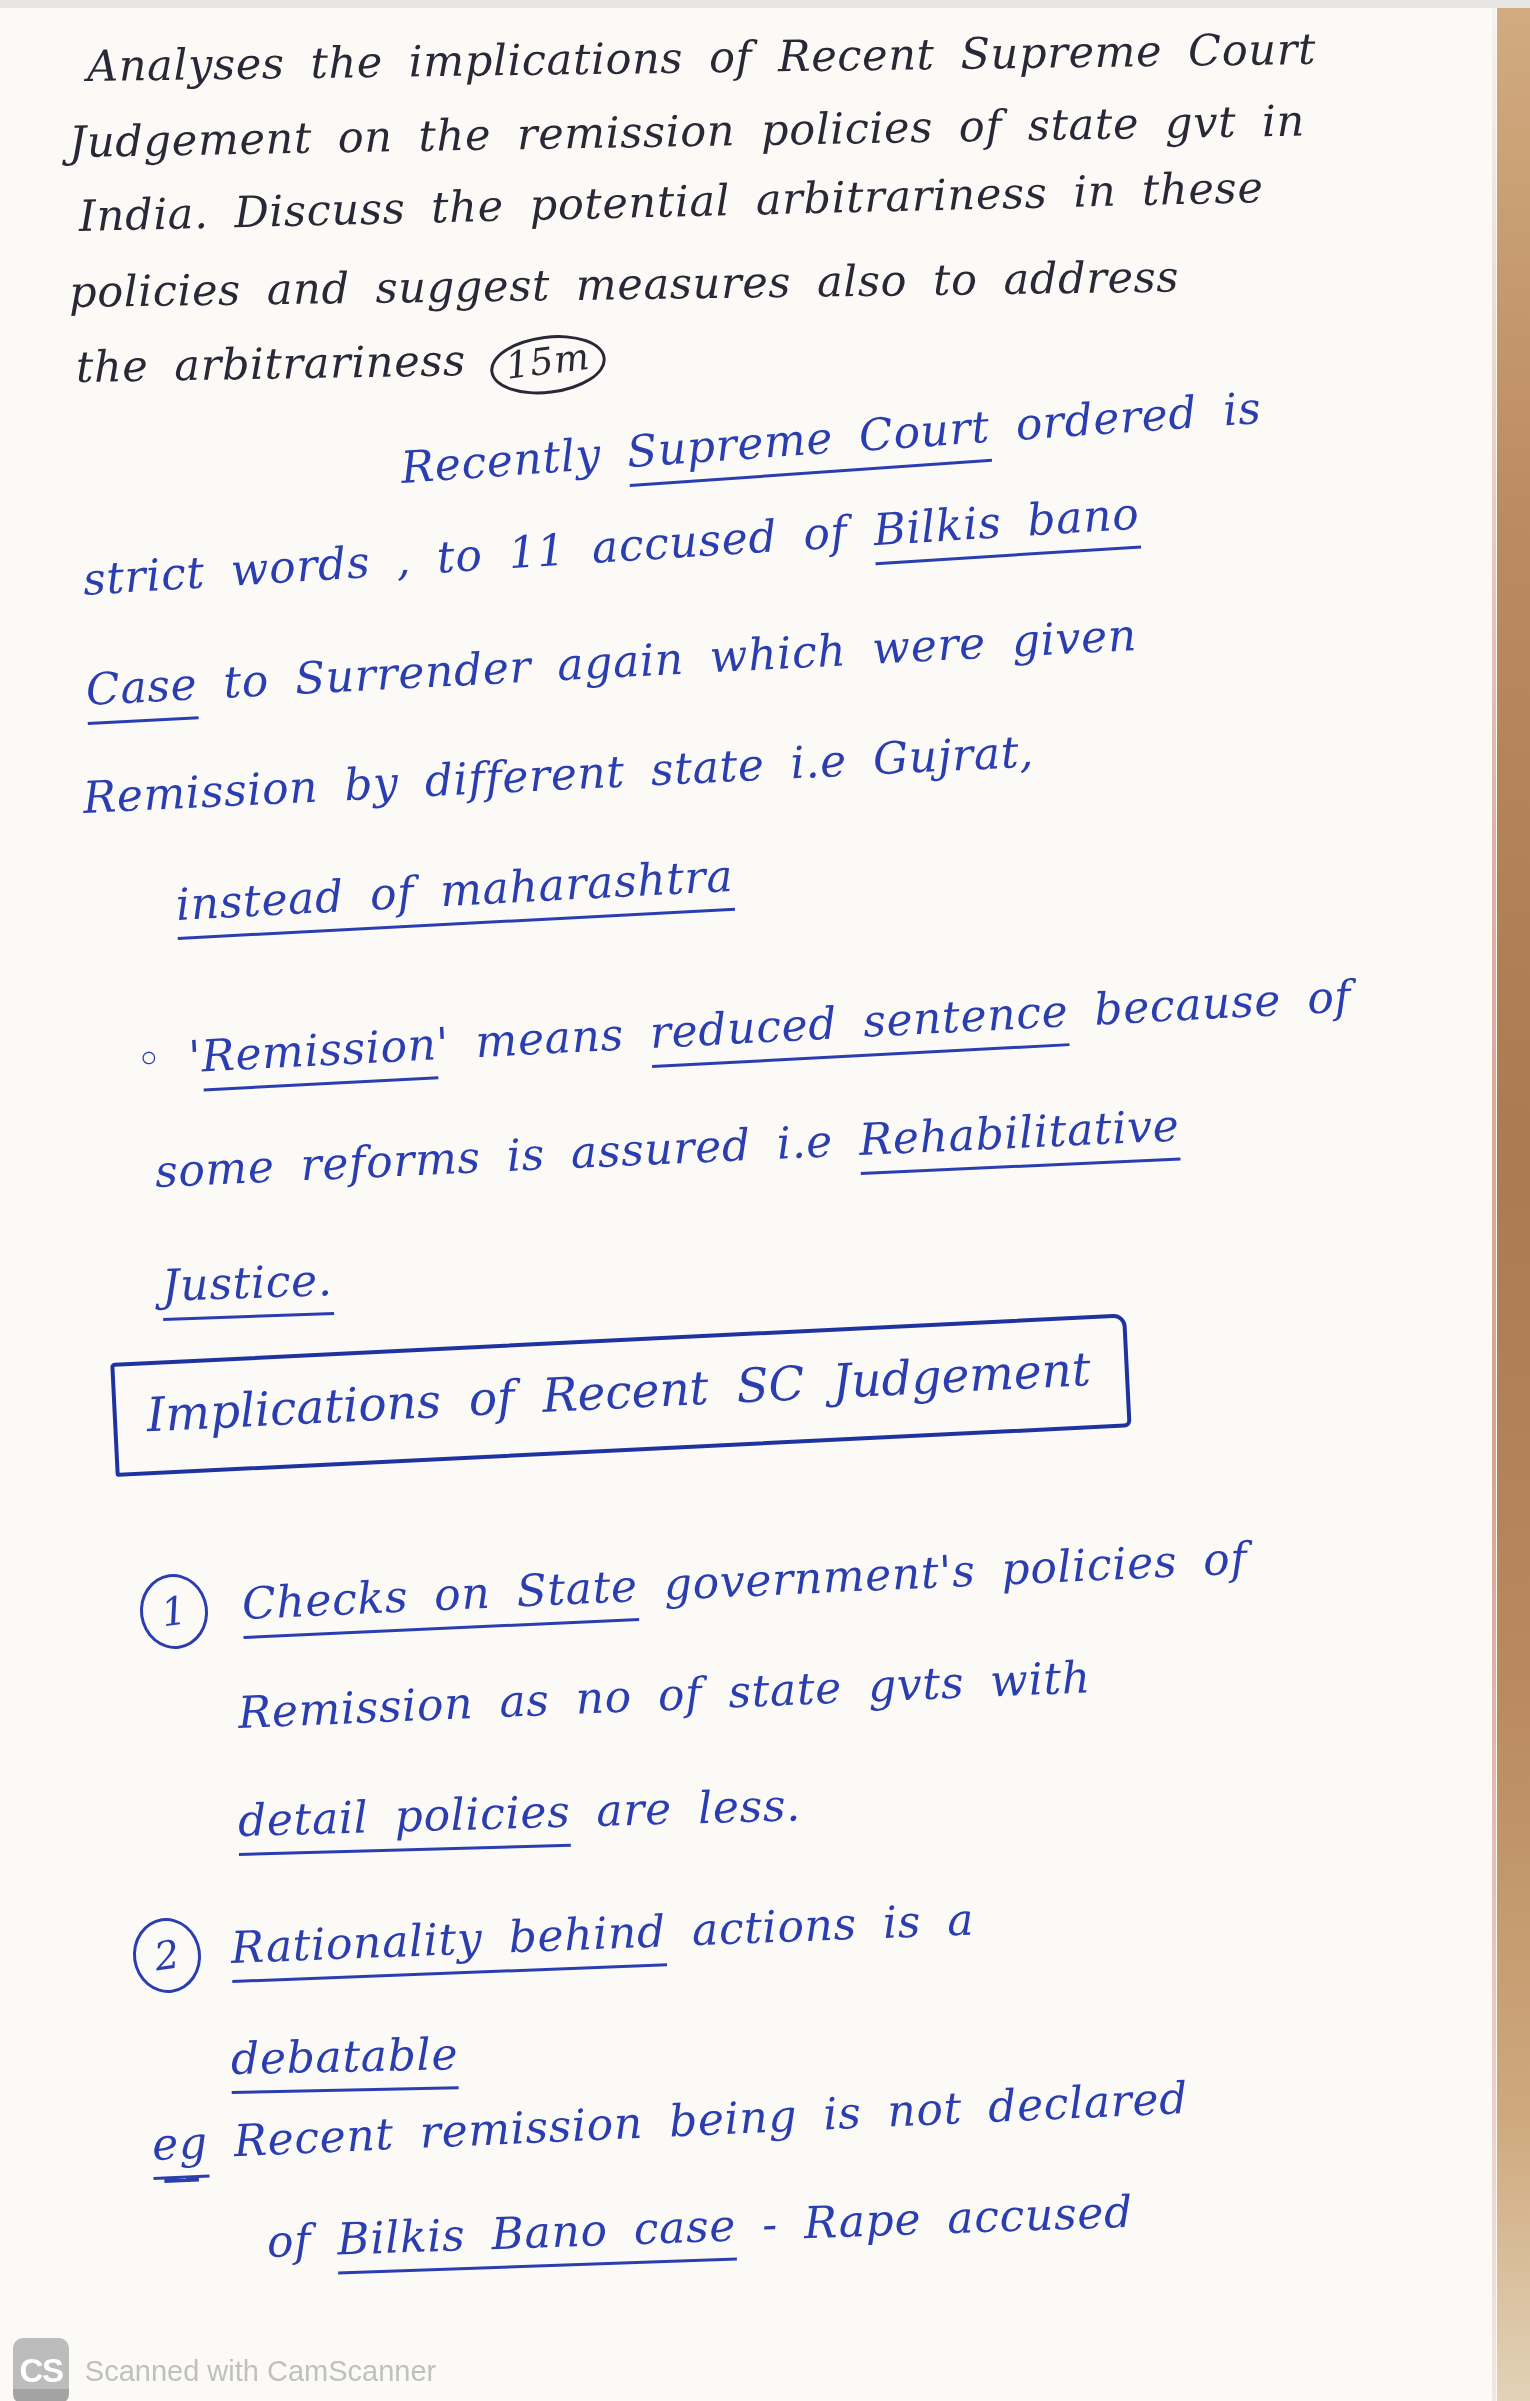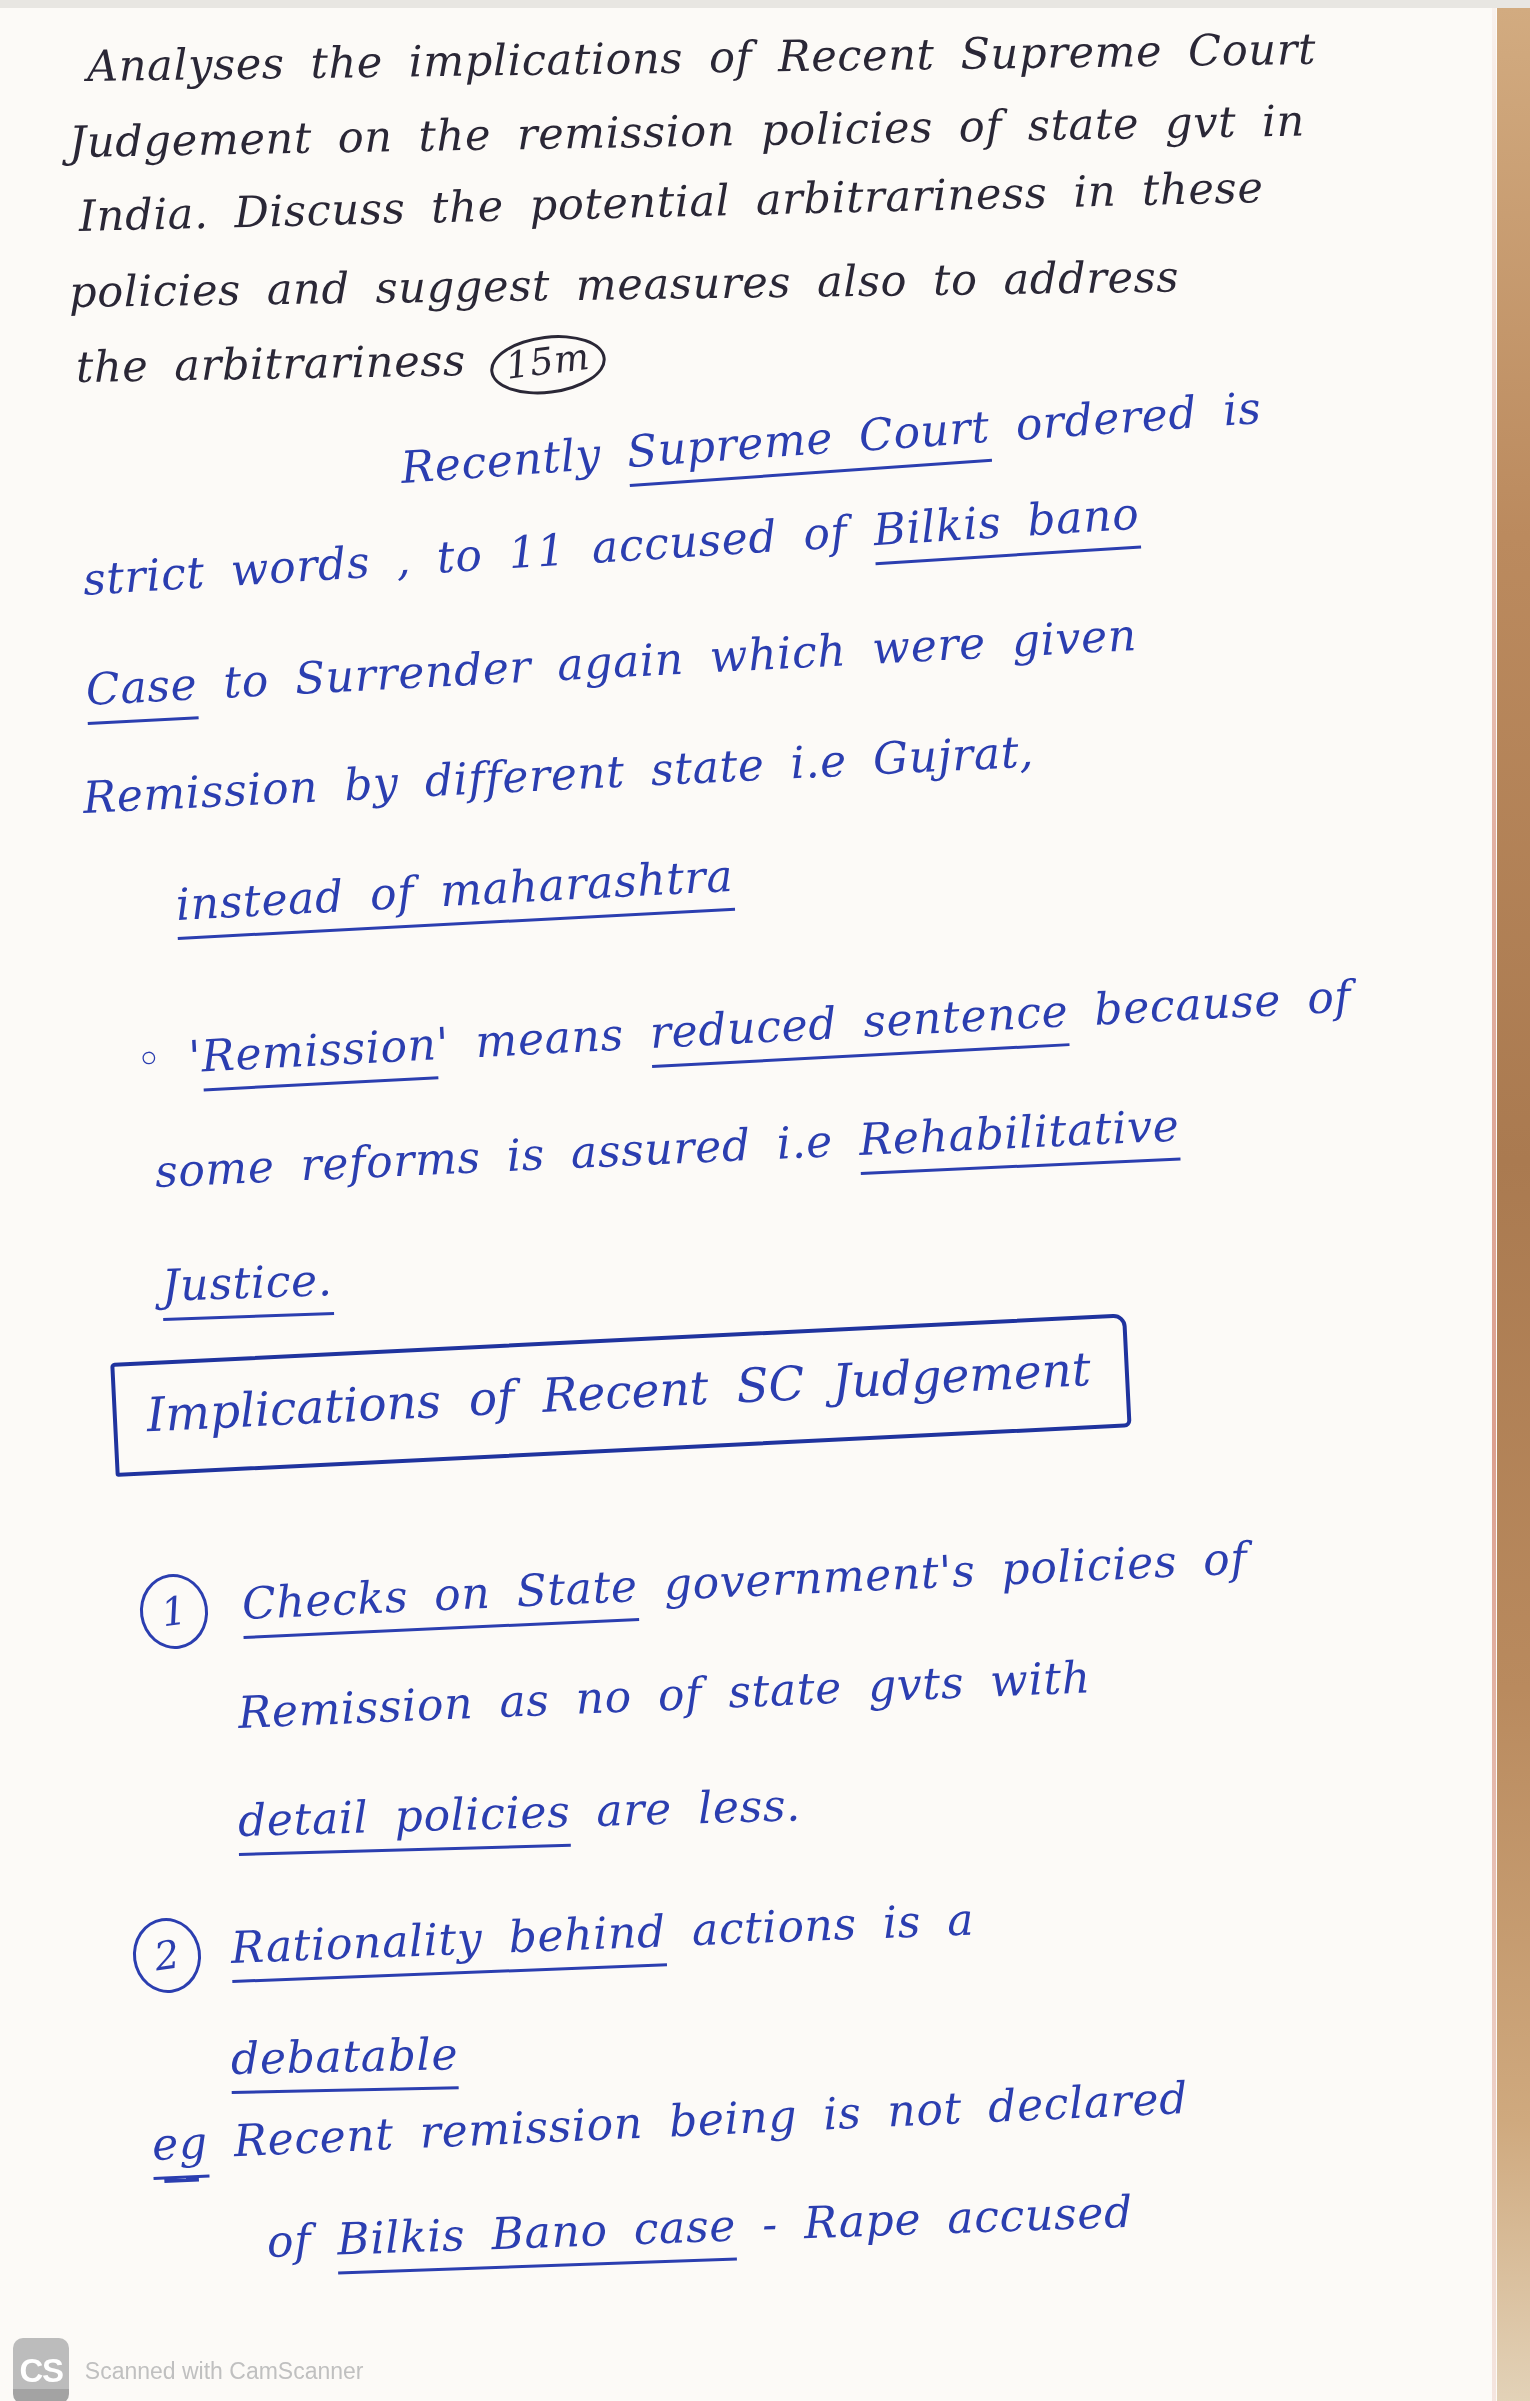--- a/index.html
+++ b/index.html
@@ -78,21 +78,21 @@
     font-family:"Liberation Sans",sans-serif;
   }
   .cs-badge{
     width:56px;height:66px;
     background:linear-gradient(to bottom,#bcbcbc 0%,#bcbcbc 78%,#a3a3a3 78%,#a3a3a3 100%);
     border-radius:10px;
     display:flex;align-items:center;justify-content:center;
     color:#ffffff;font-weight:bold;font-size:33px;
     letter-spacing:-1.4px;
   }
-  .cs-text{color:#c0c0c0;font-size:23px;}
+  .cs-text{color:#c0c0c0;font-size:29px;}
 </style>
 </head>
 <body>
 
 <div class="page">
 
   <div class="hw q" style="top:33px;left:87px;transform:rotate(-0.8deg);"><span class="seg">Analyses the implications of Recent Supreme Court</span></div>
   <div class="hw q" style="top:109px;left:69px;transform:rotate(-1deg);"><span class="seg">Judgement on the remission policies of state gvt in</span></div>
   <div class="hw q" style="top:183px;left:79px;transform:rotate(-1.4deg);"><span class="seg">India. Discuss the potential arbitrariness in these</span></div>
   <div class="hw q" style="top:259px;left:69px;transform:rotate(-0.8deg);"><span class="seg">policies and suggest measures also to address</span></div>

